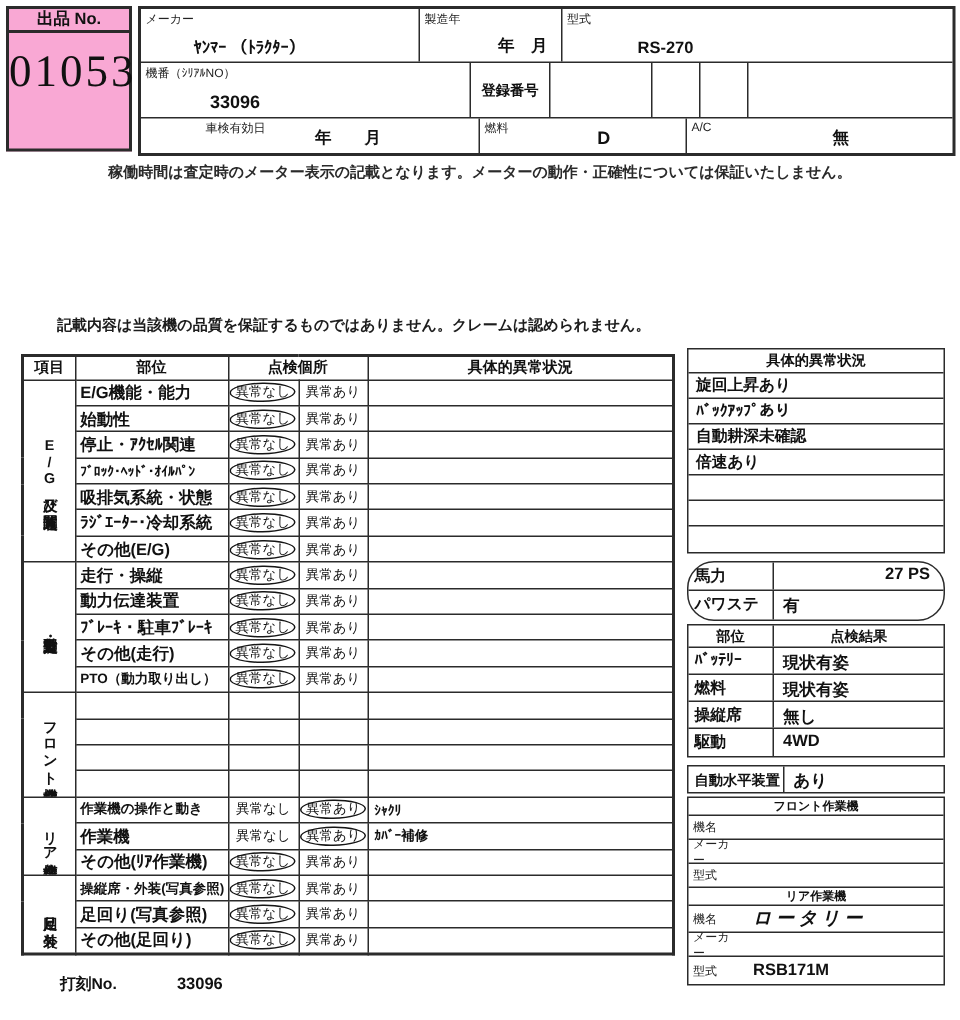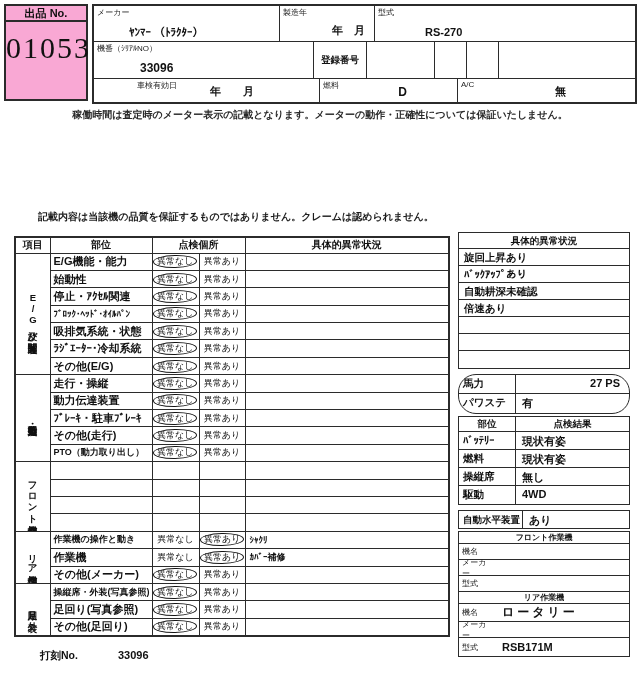--- a/index.html
+++ b/index.html
@@ -60,21 +60,21 @@
   .level-box { margin-top:5px; }
   .level-box .frow { height:17px; }
   .level-box .fl { width:64px; font-size:9.5px; padding-top:3px; }
   .impl-box { margin-top:2px; }
   .impl-head { height:12px; line-height:12px; text-align:center; font-size:8px; font-weight:600; border-bottom:1px solid #2b2b2b; }
   .impl-row { display:flex; align-items:center; height:16px; border-bottom:1px solid #2b2b2b; padding-left:3px; }
   .impl-row:last-child { border-bottom:none; }
   .impl-row.tall { height:18px; }
   .impl-lab { font-size:8px; width:32px; flex:none; color:#222; }
   .impl-val { font-size:11px; font-weight:600; white-space:nowrap; overflow:hidden; }
-  .impl-val.rotary { font-size:12px; letter-spacing:3px; margin-left:8px; }
+  .impl-val.rotary { font-size:12px; letter-spacing:3px; margin-left:8px;font-style:italic; }
   .impl-val.modelno { margin-left:8px; }
   
   .stamp { position:absolute; left:40px; top:649px; font-size:10.5px; font-weight:600; }
   .stamp .sv { margin-left:40px; font-size:11px; }
 </style>
 </head>
 <body>
 
 <div class="page">
 
@@ -253,21 +253,21 @@
           <td class="chk"><span class="circled">異常あり</span></td>
           <td class="note">ｼｬｸﾘ</td>
         </tr>
         <tr>
           <td class="part">作業機</td>
           <td class="chk"><span>異常なし</span></td>
           <td class="chk"><span class="circled">異常あり</span></td>
           <td class="note">ｶﾊﾞｰ補修</td>
         </tr>
         <tr>
-          <td class="part">その他(メーカー)</td>
+          <td class="part">その他(ﾘｱ作業機)</td>
           <td class="chk"><span class="circled">異常なし</span></td>
           <td class="chk"><span>異常あり</span></td>
           <td class="note"></td>
         </tr>
         <tr class="sec-first">
           <td class="sec-label" rowspan="3">足回り外装</td>
           <td class="part sm">操縦席・外装(写真参照)</td>
           <td class="chk"><span class="circled">異常なし</span></td>
           <td class="chk"><span>異常あり</span></td>
           <td class="note"></td>

